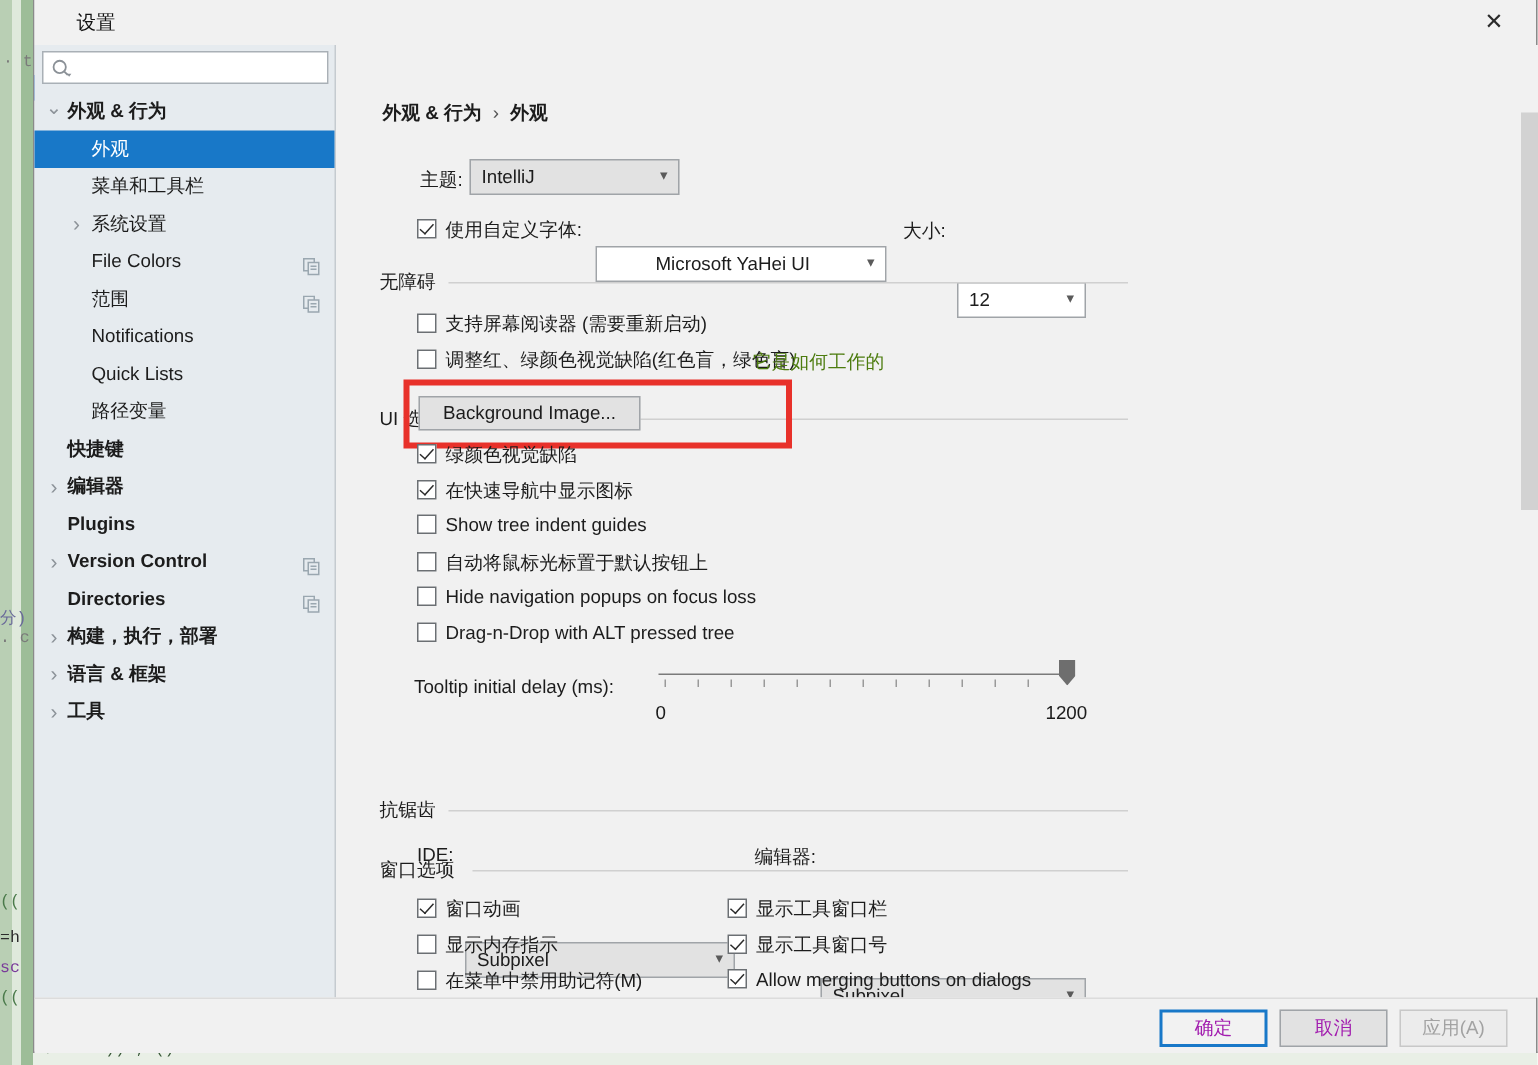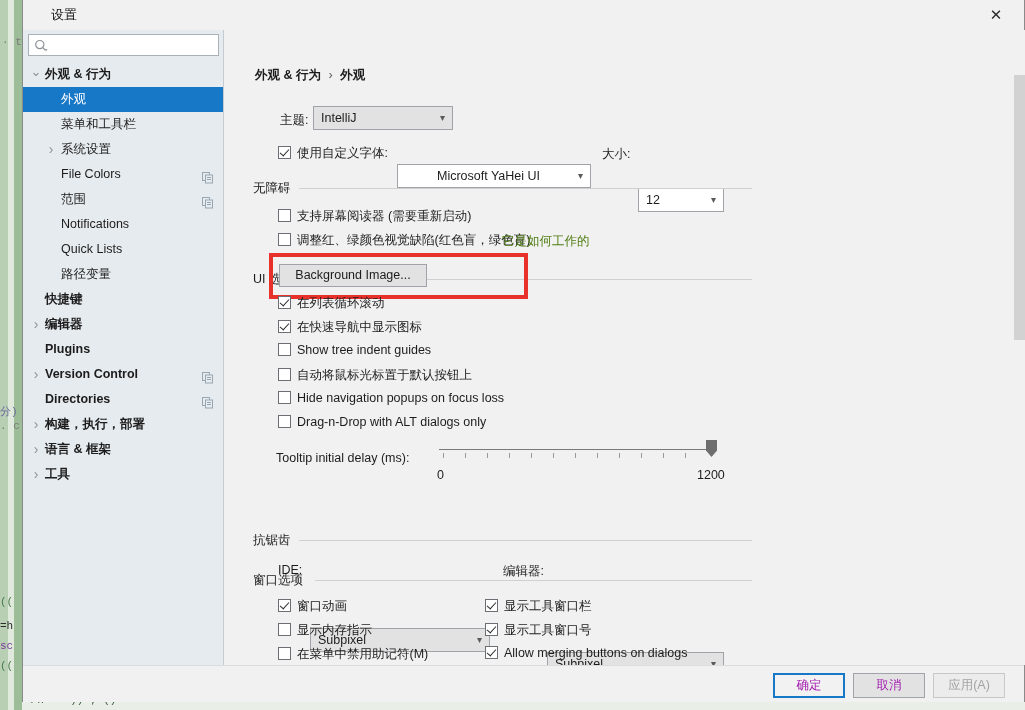--- a/index.html
+++ b/index.html
@@ -504,36 +504,36 @@
     <div class="group" style="left:28px; top:241px;">
       <span>UI 选项</span>
       <span class="line" style="left:48px; width:451px;"></span>
     </div>
 
     <div id="annotation" style="left: 44px; top: 223px; width: 259px; height: 46px; border-color: rgb(232, 49, 42);"></div>
 
     <div class="row pbtn" style="left:54px; top:234px; width:148px; height:23px; line-height:21px;">Background Image...</div>
 
     <div class="cb checked" style="left:53px; top:265px;">
-      <span class="box"></span><span class="txt">在列表循环滚动</span>
+      <span class="box"></span><span class="txt">绿颜色视觉缺陷</span>
     </div>
     <div class="cb checked" style="left:53px; top:289px;">
       <span class="box"></span><span class="txt">在快速导航中显示图标</span>
     </div>
     <div class="cb" style="left:53px; top:313px;">
       <span class="box"></span><span class="txt">Show tree indent guides</span>
     </div>
     <div class="cb" style="left:53px; top:337px;">
       <span class="box"></span><span class="txt">自动将鼠标光标置于默认按钮上</span>
     </div>
     <div class="cb" style="left:53px; top:361px;">
       <span class="box"></span><span class="txt">Hide navigation popups on focus loss</span>
     </div>
     <div class="cb" style="left:53px; top:385px;">
-      <span class="box"></span><span class="txt">Drag-n-Drop with ALT dialogs only</span>
+      <span class="box"></span><span class="txt">Drag-n-Drop with ALT pressed tree</span>
     </div>
 
     <div class="row lbl" style="left:51px; top:421px;">Tooltip initial delay (ms):</div>
     <div id="slider-track" style="left:214px; top:419px; width:277px;"></div>
     <div class="tick" style="left:218px; top:423px;"></div>
     <div class="tick" style="left:240px; top:423px;"></div>
     <div class="tick" style="left:262px; top:423px;"></div>
     <div class="tick" style="left:284px; top:423px;"></div>
     <div class="tick" style="left:306px; top:423px;"></div>
     <div class="tick" style="left:328px; top:423px;"></div>

